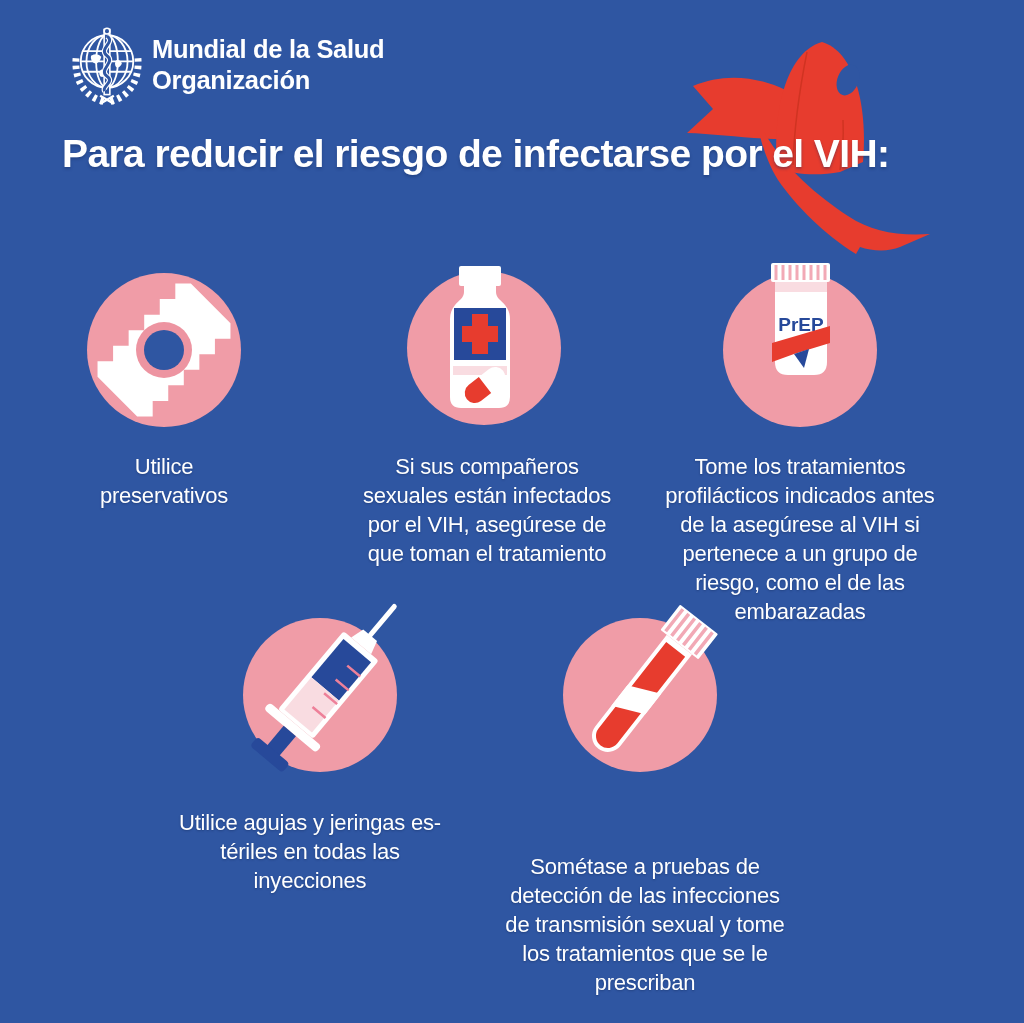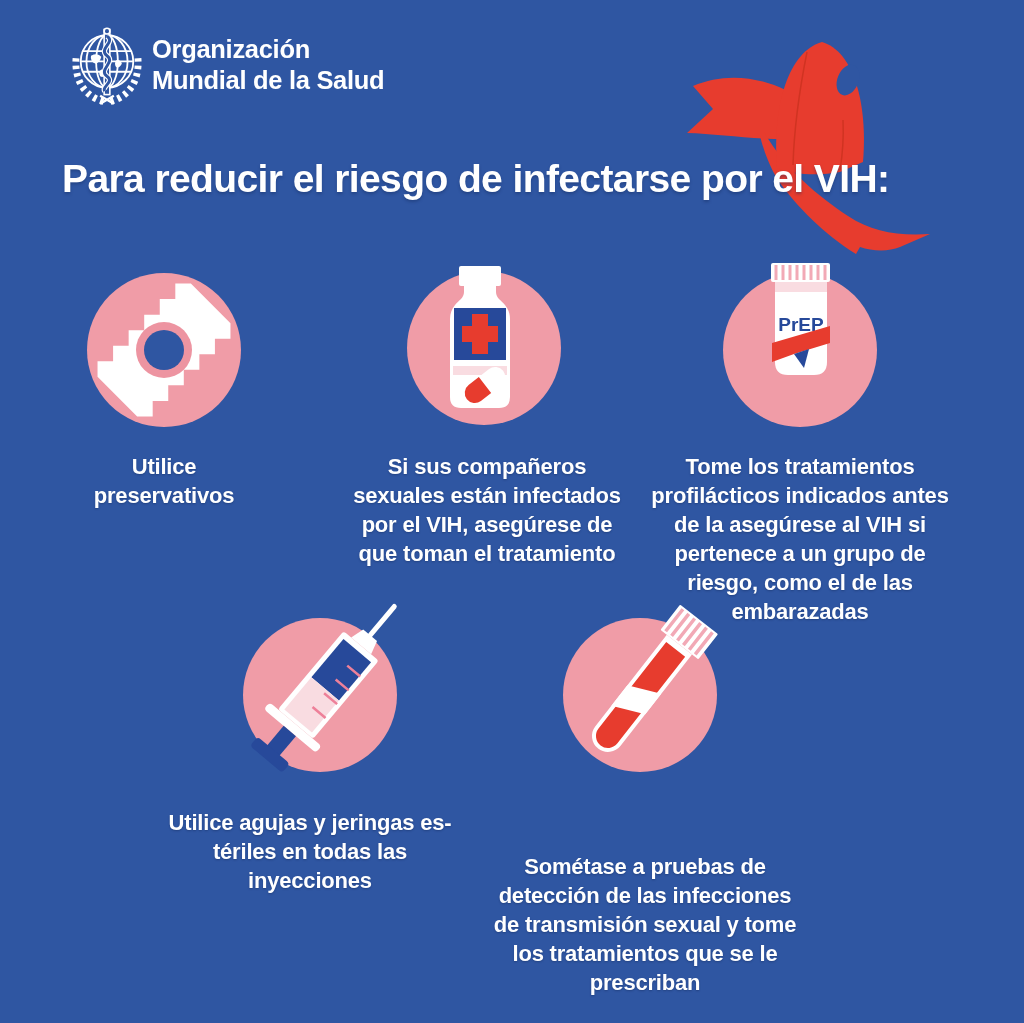--- a/index.html
+++ b/index.html
@@ -7,28 +7,28 @@
     position:relative;width:1024px;height:1023px;overflow:hidden;
     background:#2F56A2;
     font-family:"Liberation Sans","DejaVu Sans",sans-serif;
     color:#fff;
   }
   .ribbon-svg{position:absolute;left:0;top:0;z-index:1;}
   .logo{position:absolute;left:70px;top:26px;z-index:2;display:flex;align-items:flex-start;}
   .logo-text{margin-left:8px;margin-top:8px;font-size:25.5px;line-height:31px;font-weight:700;letter-spacing:-0.3px;}
   .logo-text span{display:block;}
   .title{
-    position:absolute;left:62px;top:157px;z-index:3;
+    position:absolute;left:62px;top:132px;z-index:3;
     font-size:39px;font-weight:700;letter-spacing:-0.6px;white-space:nowrap;
     text-shadow:0 2px 3px rgba(21,42,92,.4);
   }
   .icon-svg{position:absolute;z-index:2;}
   .caption{
     position:absolute;z-index:2;
-    font-size:22px;line-height:29px;font-weight:700;letter-spacing:-0.2px;
+    font-size:22px;line-height:29px;font-weight:400;letter-spacing:-0.2px;
     text-align:center;white-space:pre-line;
     text-shadow:0 1px 2px rgba(21,42,92,.45);
   }
   #icon-1{left:54px;top:210px;}
   #icon-2{left:374px;top:208px;}
   #icon-3{left:690px;top:210px;}
   #icon-4{left:210px;top:555px;}
   #icon-5{left:530px;top:555px;}
   #cap-1{left:4px;top:452px;width:320px;}
   #cap-2{left:307px;top:452px;width:360px;}
@@ -65,22 +65,22 @@
       <path fill="#fff" d="M18 26 q6 -3 9 1 q-1 5 -5 6 q-5 -2 -4 -7 Z M27 38 q4 0 4 4 q-2 4 -5 2 q-2 -4 1 -6 Z M40 30 q4 -1 5 3 q-2 4 -5 3 q-2 -3 0 -6 Z"></path>
       <rect x="29.5" y="3" width="5" height="57" fill="#2F56A2" stroke="#fff" stroke-width="1.4"></rect>
       <path d="M32 9 C40 14 24 20 32 26 C40 32 24 38 32 44 C39 49 27 53 30 57" fill="none" stroke="#fff" stroke-width="4.6"></path>
       <path d="M32 9 C40 14 24 20 32 26 C40 32 24 38 32 44 C39 49 27 53 30 57" fill="none" stroke="#2F56A2" stroke-width="2.6"></path>
       <circle cx="32" cy="4.5" r="2.5" fill="#2F56A2" stroke="#fff" stroke-width="1.4"></circle>
       <path d="M29 66 C13 62 3 48 5 27" stroke="#fff" stroke-width="6" stroke-dasharray="3 3.6" fill="none"></path>
       <path d="M35 66 C51 62 61 48 59 27" stroke="#fff" stroke-width="6" stroke-dasharray="3 3.6" fill="none"></path>
       <path d="M26 68 L38 61 M38 68 L26 61" stroke="#fff" stroke-width="2"></path>
     </svg>
     <div class="logo-text">
+      <span>Mundial de la Salud</span>
       <span>Organización</span>
-      <span>Mundial de la Salud</span>
     </div>
   </div>
 
   <div class="title">Para reducir el riesgo de infectarse por el VIH:</div>
 
   <svg id="icon-1" class="icon-svg" width="220" height="250" viewBox="0 0 220 250">
     <circle cx="110" cy="140" r="77" fill="#F09CA7"></circle>
     <g transform="rotate(-45 110 140)">
       <path fill="#fff" d="M44 112 L55 101 L66 112 L77 101 L88 112 L99 101 L110 112 L121 101 L132 112 L143 101 L154 112 L165 101 L176 112 L176 168 L165 179 L154 168 L143 179 L132 168 L121 179 L110 168 L99 179 L88 168 L77 179 L66 168 L55 179 L44 168 Z"></path>
     </g>

